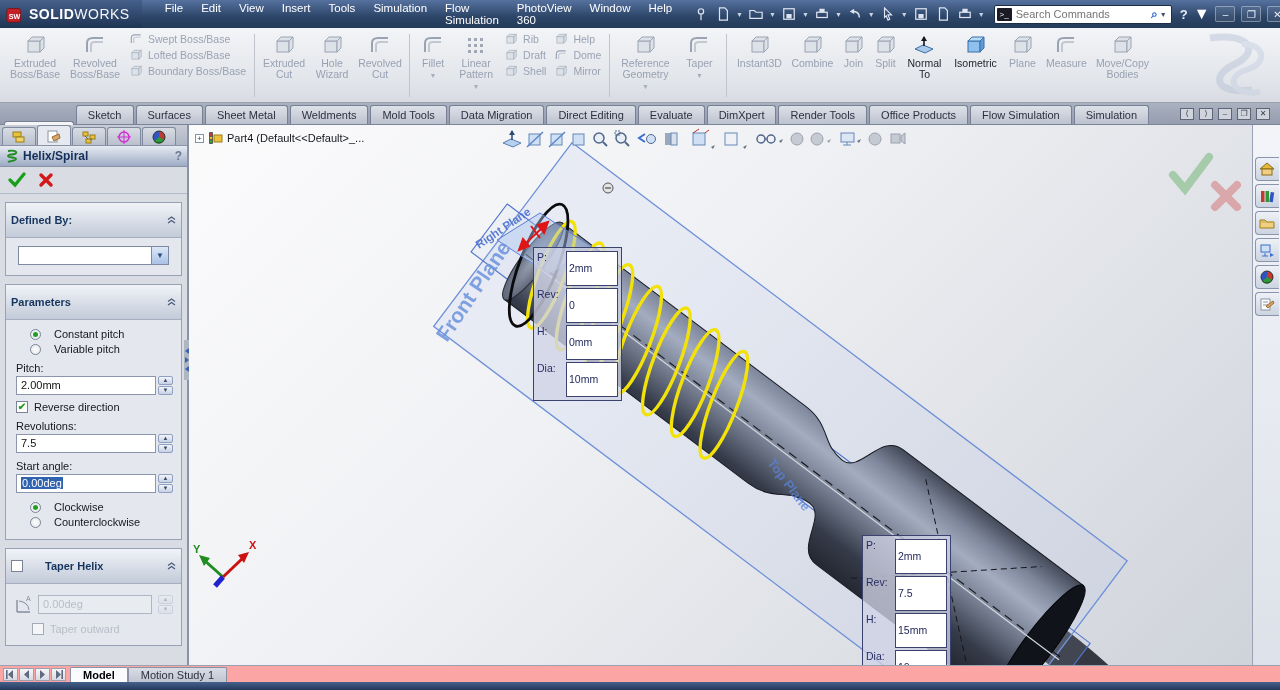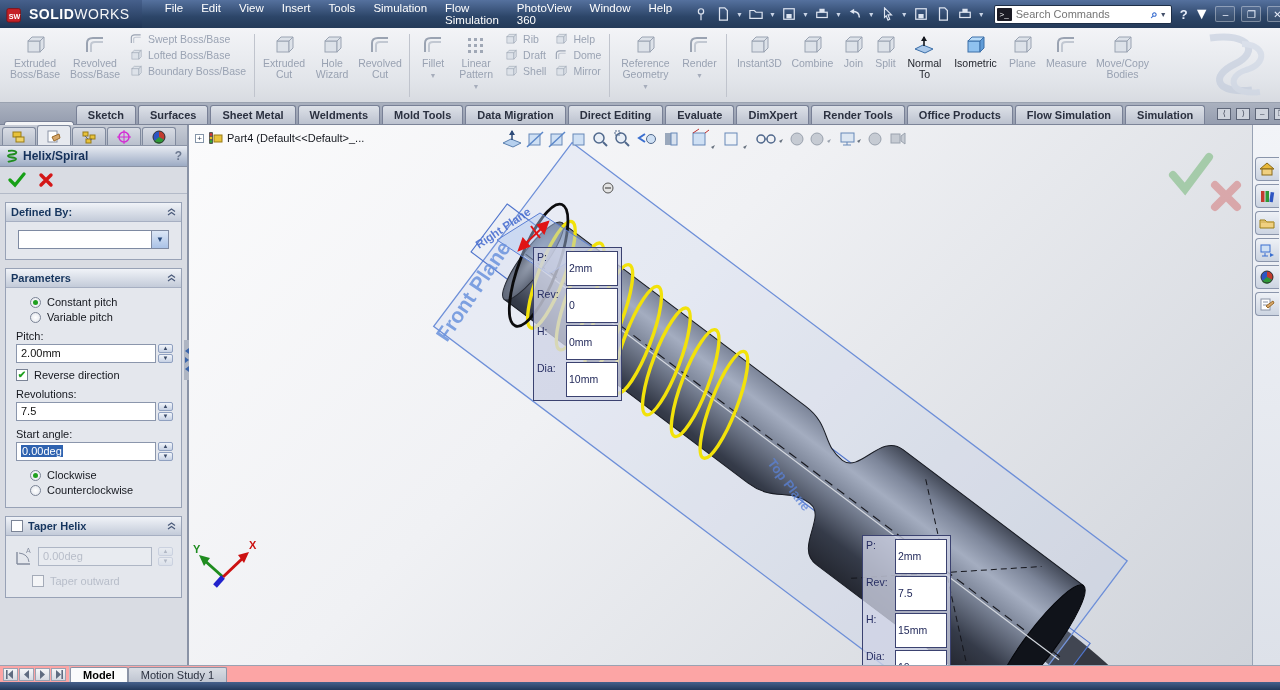--- a/index.html
+++ b/index.html
@@ -34,46 +34,46 @@
   .rbtn{display:flex;flex-direction:column;align-items:center;justify-content:flex-start;padding:4px 3px 1px;color:#99a2b2;font-size:10.5px;line-height:11px;text-align:center;cursor:default;}
   .rbtn .ric{margin-bottom:3px;}
   .rbtn.en{color:#23262e;}
   .rcaret{font-size:7px;color:#a6adbb;margin-top:1px;}
   .rstack{display:flex;flex-direction:column;justify-content:flex-start;gap:4px;padding:2px 4px;}
   .rrow{display:flex;align-items:center;gap:5px;color:#9aa3b3;font-size:10.5px;white-space:nowrap;}
   .watermark{position:absolute;right:10px;top:2px;opacity:.5;pointer-events:none;}
 
   
   .tabstrip{height:22px;flex:0 0 22px;background:linear-gradient(#aab1bf,#959daf);display:flex;align-items:flex-end;padding-left:4px;border-bottom:1px solid #7c8498;}
-  .ctab{font-size:11px;color:#2b3140;background:linear-gradient(#dde1e8,#bcc2cf);border:1px solid #788096;border-bottom:none;padding:3px 11px 3px;margin-right:2px;border-radius:3px 3px 0 0;white-space:nowrap;font-weight:bold;}
+  .ctab{font-size:11px;color:#2b3140;background:linear-gradient(#dde1e8,#bcc2cf);border:1px solid #788096;border-bottom:none;padding:3px 11px 3px;margin-right:2px;border-radius:3px 3px 0 0;white-space:nowrap;}
   .ctab.active{background:#f4f5f7;font-weight:bold;color:#101318;position:relative;top:17px;padding-bottom:4px;}
   .doc-controls{margin-left:auto;display:flex;align-items:center;gap:5px;padding:0 10px 4px;}
   .dc{width:14px;height:12px;border:1px solid #5d6577;background:#cfd4dd;font-size:8px;line-height:10px;text-align:center;color:#3a4152;}
 
   
   .main{flex:1;display:flex;min-height:0;position:relative;}
 
   
   .panel{width:189px;flex:0 0 189px;background:#d9dce3;border-right:2px solid #8a93a6;display:flex;flex-direction:column;position:relative;}
   .pm-tabs{height:21px;display:flex;align-items:flex-end;background:linear-gradient(#c7ccd6,#aeb5c3);padding:2px 2px 0;gap:1px;border-bottom:1px solid #8a93a6;}
   .pm-tab{flex:0 0 34px;height:18px;background:linear-gradient(#d8dce4,#b9c0cd);border:1px solid #808a9e;border-bottom:none;border-radius:3px 3px 0 0;display:flex;align-items:center;justify-content:center;}
   .pm-tab.active{background:#e6e9ef;height:20px;}
   .pm-header{height:21px;background:linear-gradient(#e7ebf2,#9dabc4);display:flex;align-items:center;gap:4px;padding:0 5px;border-bottom:1px solid #8a93a6;}
   .pm-title{font-size:12px;font-weight:bold;color:#14305a;flex:1;}
   .pm-help{font-size:12px;font-weight:bold;color:#6c7document documented890;}
   .pm-help{color:#6c7890;}
   .pm-actions{height:27px;display:flex;align-items:center;gap:12px;padding:0 8px;border-bottom:1px solid #b3bac8;}
   .groupbox{margin:8px 5px 0;border:1px solid #98a2b6;background:#e4e7ed;}
-  .gb-head{height:19px;background:linear-gradient(#f0f3f8,#c3cbd9);display:flex;align-items:center;padding:0 5px;border-bottom:1px solid #a6afc2;gap:5px;}
+  .gb-head{height:35px;background:linear-gradient(#f0f3f8,#c3cbd9);display:flex;align-items:center;padding:0 5px;border-bottom:1px solid #a6afc2;gap:22px;}
   .gb-title{font-size:11px;font-weight:bold;color:#16355e;flex:1;}
   .gb-body{padding:5px 0 8px;}
   .combo{display:flex;margin:3px 12px 2px;border:1px solid #7e8aa2;background:#fff;height:19px;}
   .combo-val{flex:1;font-size:11px;padding:2px 5px;color:#111;white-space:nowrap;overflow:hidden;margin-top:16px;}
   .combo-btn{width:17px;background:linear-gradient(#dce7f6,#aac2e6);border-left:1px solid #7e8aa2;text-align:center;font-size:8px;color:#274a7c;line-height:17px;}
-  .radio-row{display:flex;align-items:center;gap:6px;margin:3px 0 3px 24px;font-size:11px;color:#15181f;}
+  .radio-row{display:flex;align-items:center;gap:13px;margin:3px 0 3px 24px;font-size:11px;color:#15181f;}
   .radio{width:11px;height:11px;border-radius:50%;border:1px solid #7b8496;background:radial-gradient(#ffffff,#dfe3ea);position:relative;flex:0 0 11px;}
   .radio.sel::after{content:"";position:absolute;inset:2px;border-radius:50%;background:#1fa01f;}
   .fld-label{font-size:11px;color:#15181f;margin:7px 10px 2px;}
   .p-input-row{display:flex;align-items:stretch;margin:0 8px 2px 10px;}
   .p-input{flex:1;border:1px solid #8b96ac;background:#fff;font-size:11px;padding:2px 4px;height:19px;color:#111;}
   .selhl{background:#2f63b0;color:#fff;padding:0 1px;}
   .spin{width:15px;display:flex;flex-direction:column;margin-left:2px;gap:1px;}
   .spin-btn{flex:1;background:linear-gradient(#f2f5fa,#c6d1e4);border:1px solid #8fa0c0;font-size:6px;line-height:7px;text-align:center;color:#3a4a68;border-radius:2px;}
   .cb-row{display:flex;align-items:center;gap:6px;margin:6px 0 2px 10px;font-size:11px;color:#15181f;}
   .cb{width:12px;height:12px;border:1px solid #7b8496;background:#fff;font-size:10px;line-height:10px;text-align:center;color:#1fa01f;font-weight:bold;flex:0 0 12px;}
@@ -394,21 +394,21 @@
         <svg class="ric" width="26" height="20">
             <use href="#s-cube"></use>
           </svg>
         <span>Reference Geometry</span>
         <span class="rcaret">▼</span>
       </div>
       <div class="rbtn" style="width:46px">
         <svg class="ric" width="26" height="20">
             <use href="#s-fillet"></use>
           </svg>
-        <span>Render</span>
+        <span>Taper</span>
         <span class="rcaret">▼</span>
       </div>
     </div>
     <div class="rsep"></div>
     <div class="rgroup">
       <div class="rbtn" style="width:56px">
         <svg class="ric" width="26" height="20">
             <use href="#s-cube"></use>
           </svg>
         <span>Instant3D</span>

